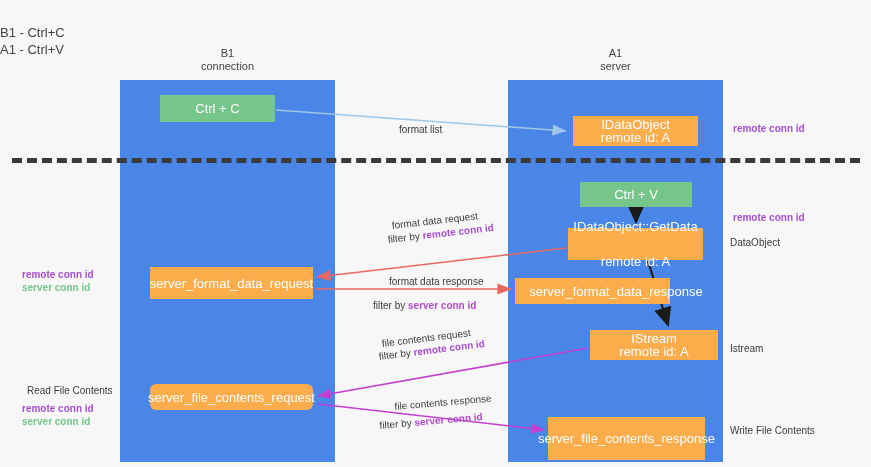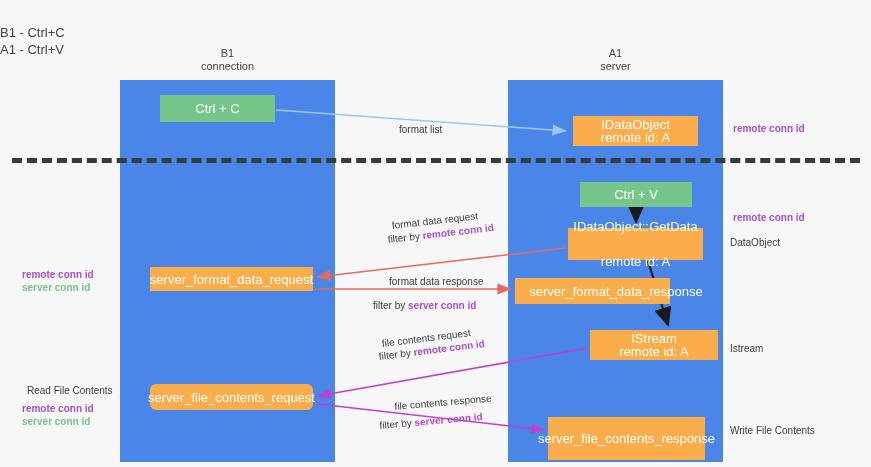--- a/index.html
+++ b/index.html
@@ -35,21 +35,21 @@
     align-items:center;justify-content:center;text-align:center;
     font-size:13px;line-height:13px;box-sizing:border-box;
   }
   .node.green{background:#76c58a;}
   .node.orange{background:#fbad4b;}
 
   #n-ctrlc{left:160px;top:95px;width:115px;height:27px;}
   #n-idataobject{left:573px;top:116px;width:125px;height:30px;}
   #n-ctrlv{left:580px;top:182px;width:112px;height:25px;}
   #n-getdata{left:568px;top:228px;width:135px;height:32px;gap:22px;}
-  #n-fmtreq{left:150px;top:267px;width:163px;height:24px;}
+  #n-fmtreq{left:150px;top:267px;width:163px;height:32px;}
   #n-fmtresp{left:515px;top:278px;width:155px;height:26px;padding-left:47px;}
   #n-istream{left:590px;top:330px;width:128px;height:30px;}
   #n-filereq{left:150px;top:384px;width:163px;height:26px;border-radius:6px;}
   #n-fileresp{left:548px;top:417px;width:157px;height:43px;}
 
   
   #divider{
     position:absolute;left:12px;top:158px;width:848px;height:0;
     border-top:5px dashed #3a3a3a;
   }

